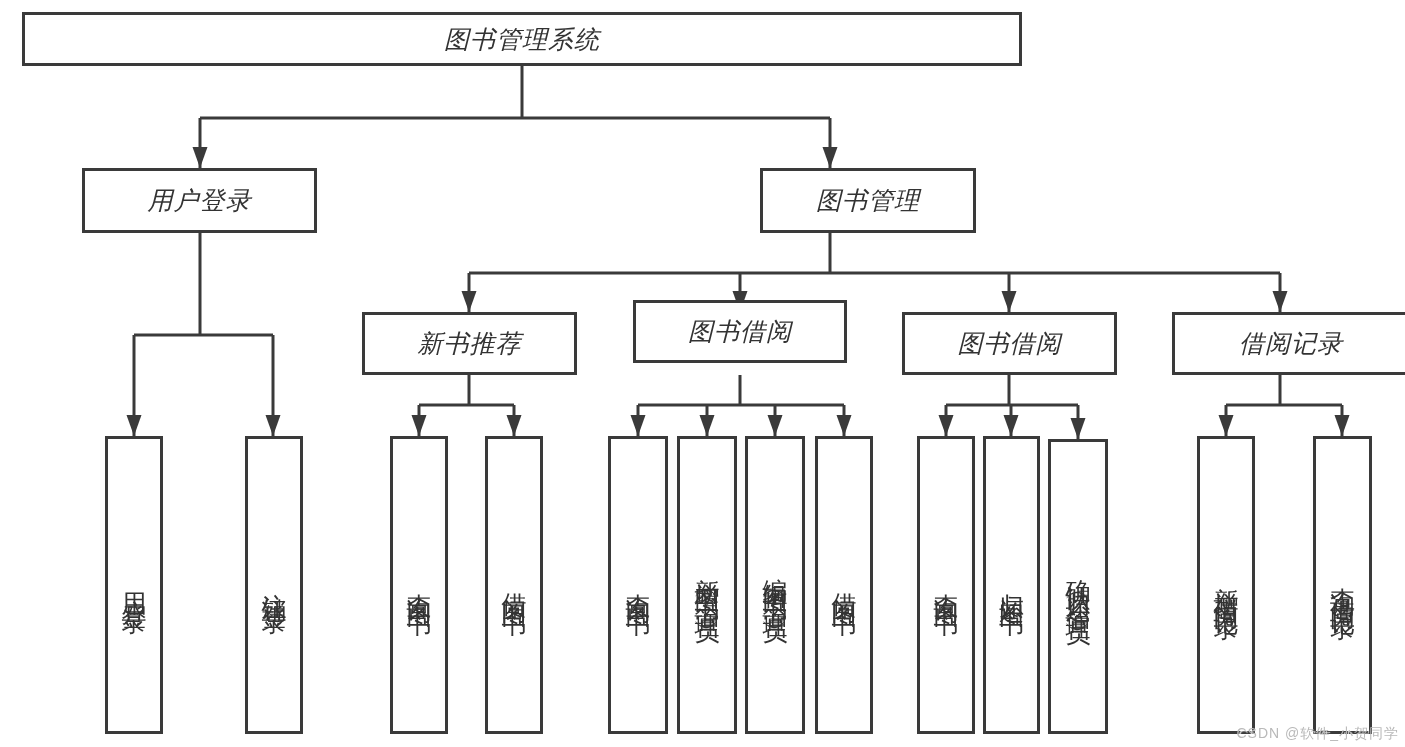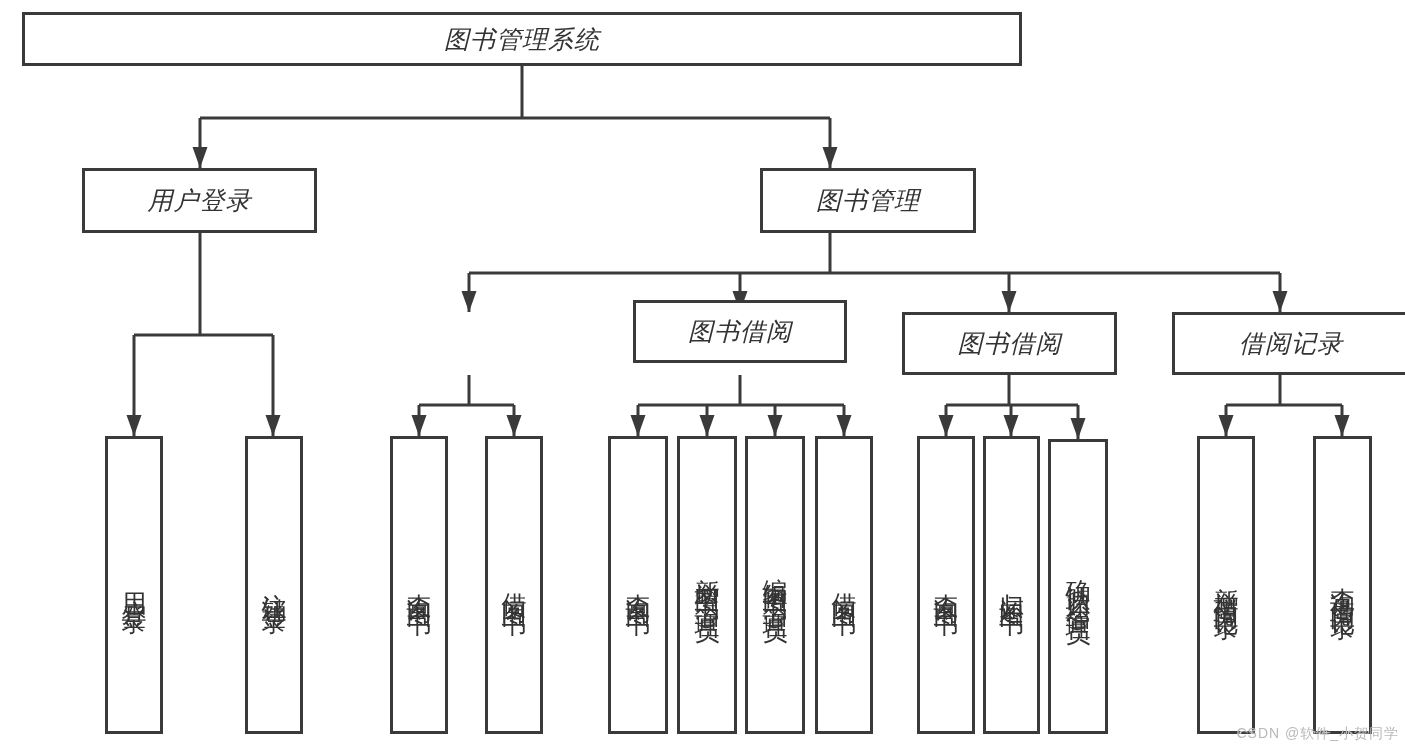--- a/index.html
+++ b/index.html
@@ -95,20 +95,21 @@
       <line x1="1226" y1="405" x2="1226" y2="436" marker-end="url(#ah)"></line>
       <line x1="1342" y1="405" x2="1342" y2="436" marker-end="url(#ah)"></line>
     </g>
   </svg>
 
   <div class="node hnode root" style="left:22px; top:12px; width:1000px; height:54px;">图书管理系统</div>
 
   <div class="node hnode" style="left:82px; top:168px; width:235px; height:65px;">用户登录</div>
   <div class="node hnode" style="left:752px; top:168px; width:216px; height:65px;margin-left:8px;">图书管理</div>
 
+  <div class="node hnode" style="left:362px; top:312px; width:215px; height:63px;">新书推荐</div>
   <div class="node hnode" style="left:633px; top:300px; width:214px; height:63px;">图书借阅</div>
   <div class="node hnode" style="left:902px; top:312px; width:215px; height:63px;">图书借阅</div>
   <div class="node hnode" style="left:1172px; top:312px; width:238px; height:63px;">借阅记录</div>
 
   <div class="node vnode" style="left:105px; top:436px; width:58px; height:298px;">
     <span class="vtext">用户登录</span>
   </div>
   <div class="node vnode" style="left:245px; top:436px; width:58px; height:298px;">
     <span class="vtext">注销登录</span>
   </div>

